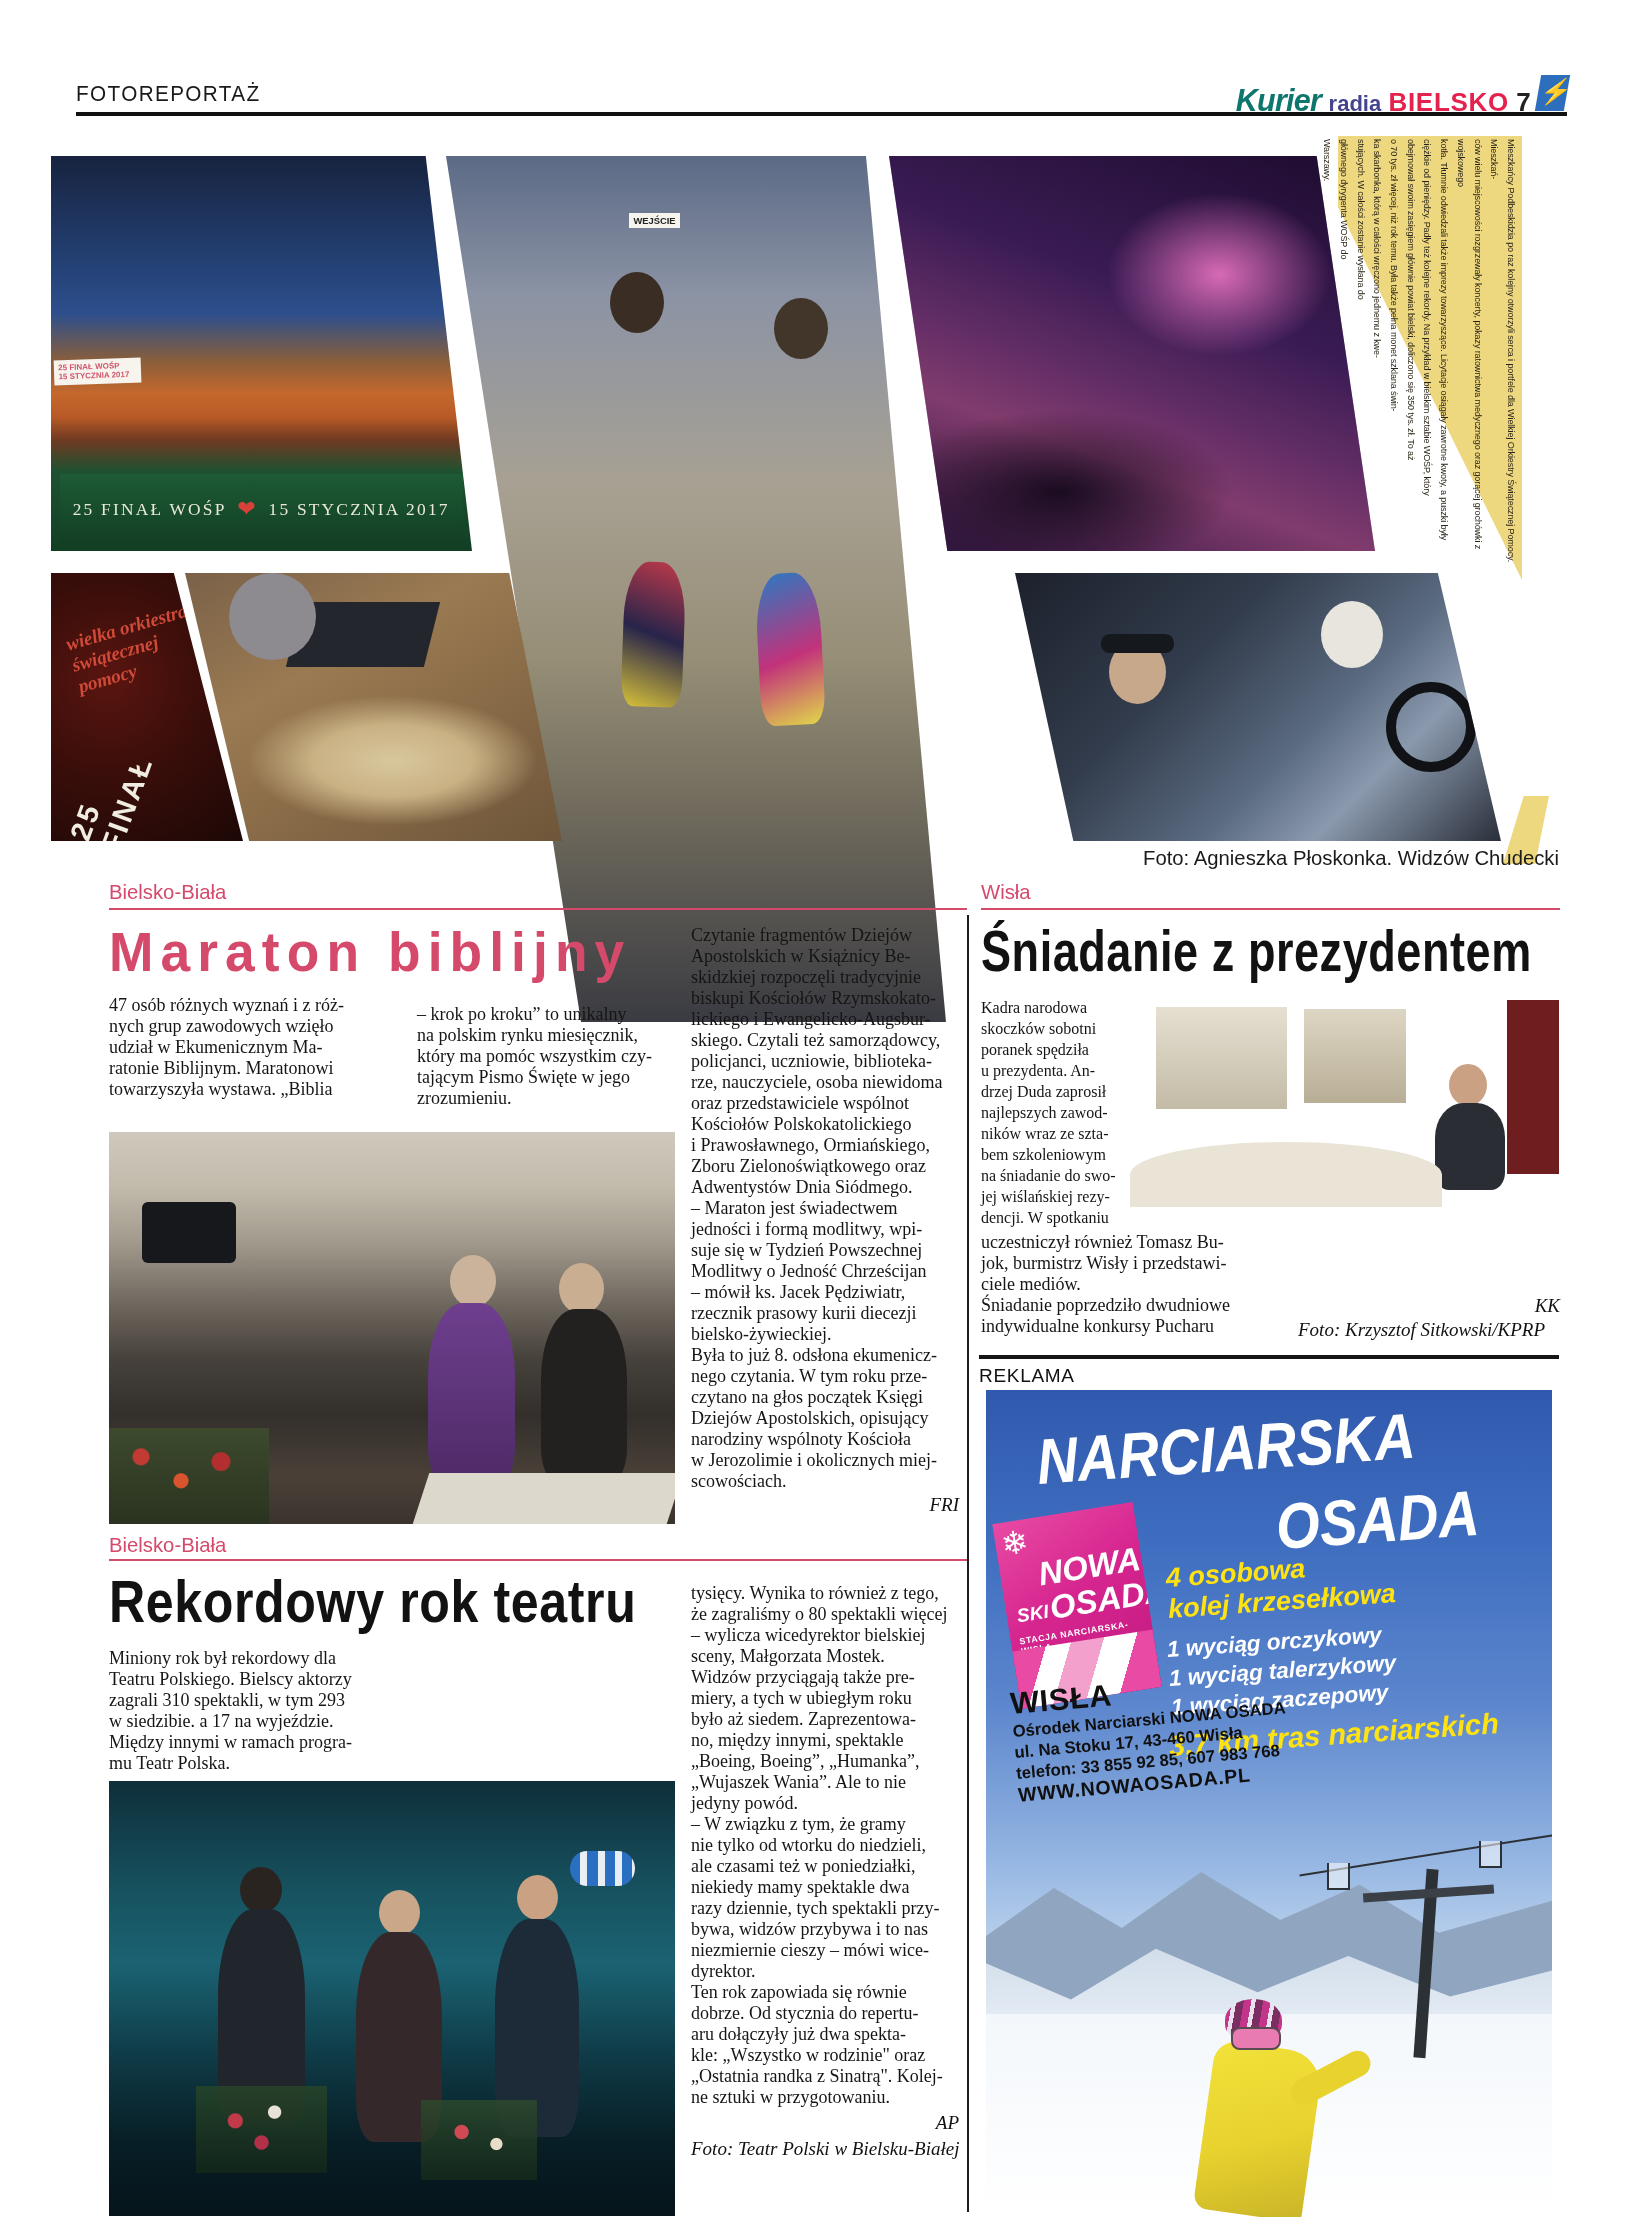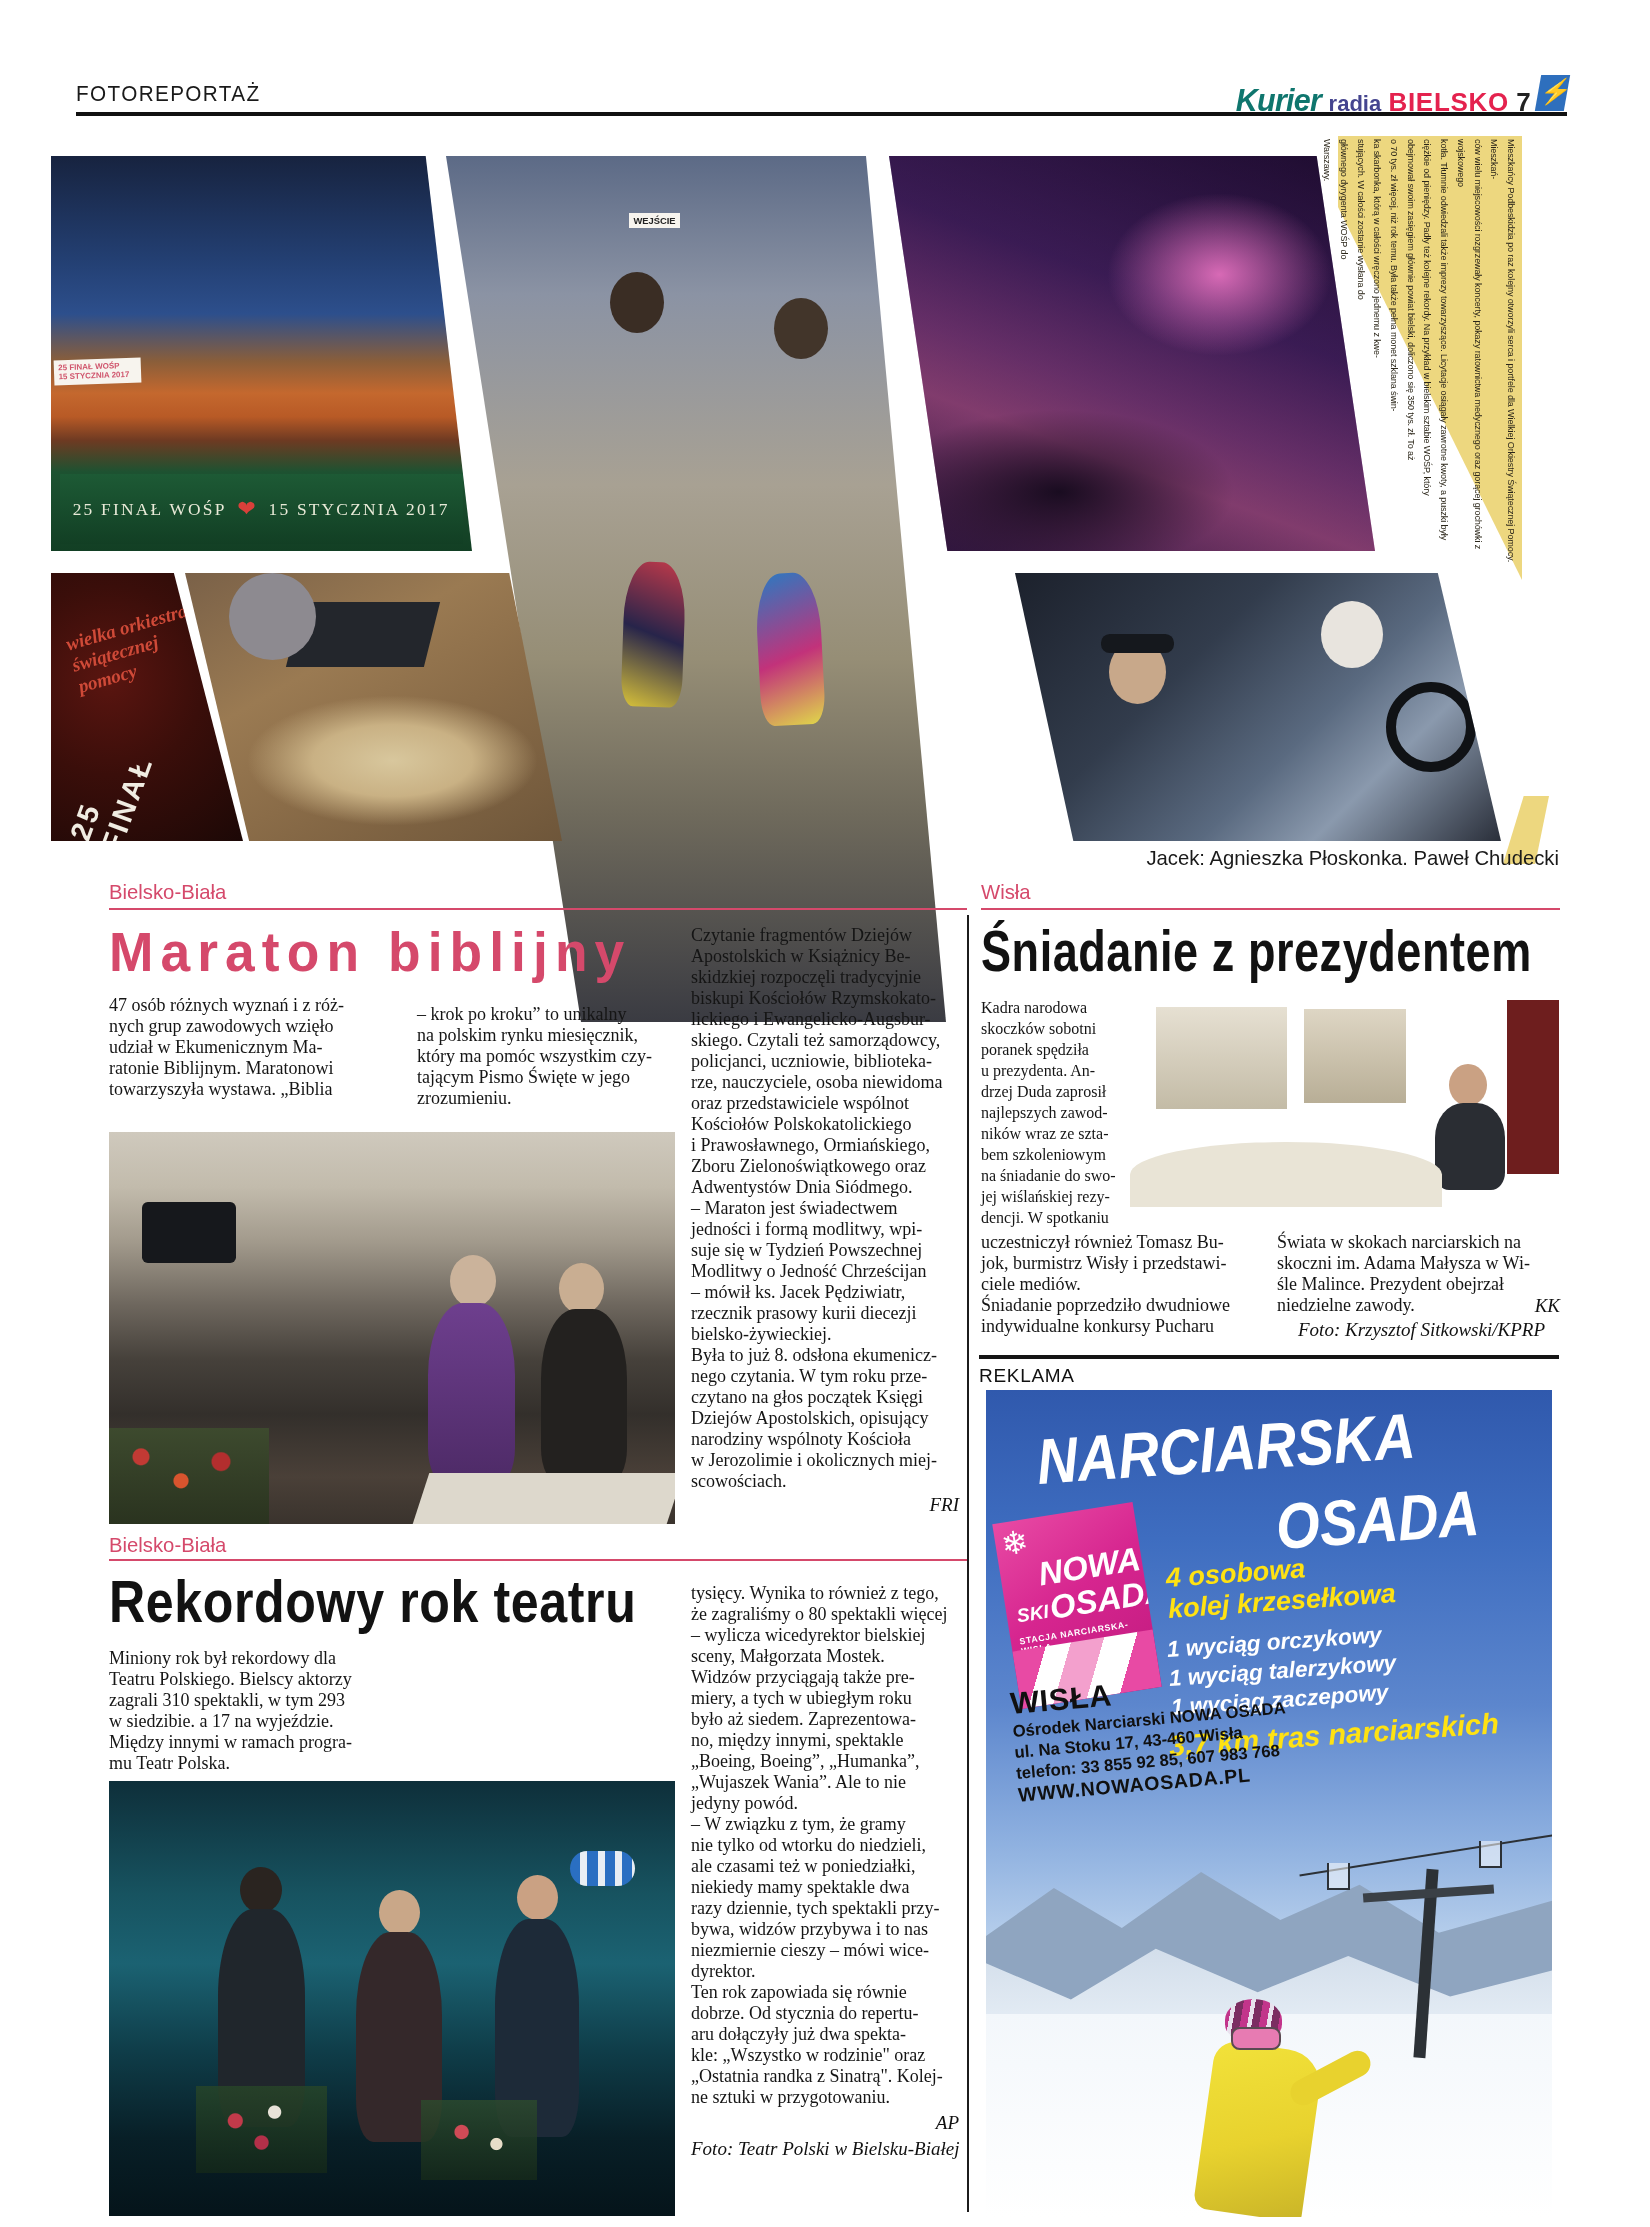--- a/index.html
+++ b/index.html
@@ -170,21 +170,21 @@
 kotła. Tłumnie odwiedzali także imprezy towarzyszące. Licytacje osiągały zawrotne kwoty, a puszki były
 ciężkie od pieniędzy. Padły też kolejne rekordy. Na przykład w bielskim sztabie WOŚP, który
 obejmował swoim zasięgiem głównie powiat bielski, doliczono się 350 tys. zł. To aż
 o 70 tys. zł więcej, niż rok temu. Była także pełna monet szklana świn-
 ka skarbonka, którą w całości wręczono jednemu z kwe-
 stujących. W całości zostanie wysłana do
 głównego dyrygenta WOŚP do
 Warszawy.</div>
   <div class="abs" id="caption-sliver"></div>
 
-  <div class="abs" id="collage-credit">Jacek: Agnieszka Płoskonka. Paweł Chudecki</div>
+  <div class="abs" id="collage-credit">Foto: Agnieszka Płoskonka. Widzów Chudecki</div>
 
   <div class="abs" id="v-rule"></div>
 
   <div class="abs kicker" style="left:109px;top:881px;">Bielsko-Biała</div>
   <div class="abs rule-pink" style="left:109px;top:908px;width:858px;"></div>
   <div class="abs headline-pink" style="left:109px;top:920px;">Maraton biblijny</div>
 
   <div class="abs body" style="left:109px;top:995px;width:290px;">47 osób różnych wyznań i z róż-
 nych grup zawodowych wzięło
 udział w Ekumenicznym Ma-
@@ -260,24 +260,20 @@
     <div class="head" style="left:319px;top:64px;width:38px;height:42px;background:#caa183;"></div>
     <div class="fig" style="left:305px;top:103px;width:70px;height:87px;background:#2a2d33;"></div>
     <div class="ov" style="left:0;top:142px;width:312px;height:65px;border-radius:50% 50% 0 0;background:#e9e4d6;"></div>
   </div>
 
   <div class="abs body" style="left:981px;top:1232px;width:290px;">uczestniczył również Tomasz Bu-
 jok, burmistrz Wisły i przedstawi-
 ciele mediów.
 Śniadanie poprzedziło dwudniowe
 indywidualne konkursy Pucharu</div>
-  <div class="abs body" style="left:1277px;top:1232px;width:283px;">Świata w skokach narciarskich na
-skoczni im. Adama Małysza w Wi-
-śle Malince. Prezydent obejrzał
-niedzielne zawody.</div>
   <div class="abs byline" style="left:1480px;top:1295px;width:80px;">KK</div>
   <div class="abs credit-it" style="left:1298px;top:1319px;">Foto: Krzysztof Sitkowski/KPRP</div>
 
   <div class="abs" id="reklama-rule"></div>
   <div class="abs" id="reklama-label">REKLAMA</div>
 
   <div class="abs" id="ad">
     <div class="abs ad-title" style="left:51px;top:35px;">NARCIARSKA</div>
     <div class="abs ad-title" style="left:290px;top:100px;">OSADA</div>
 

